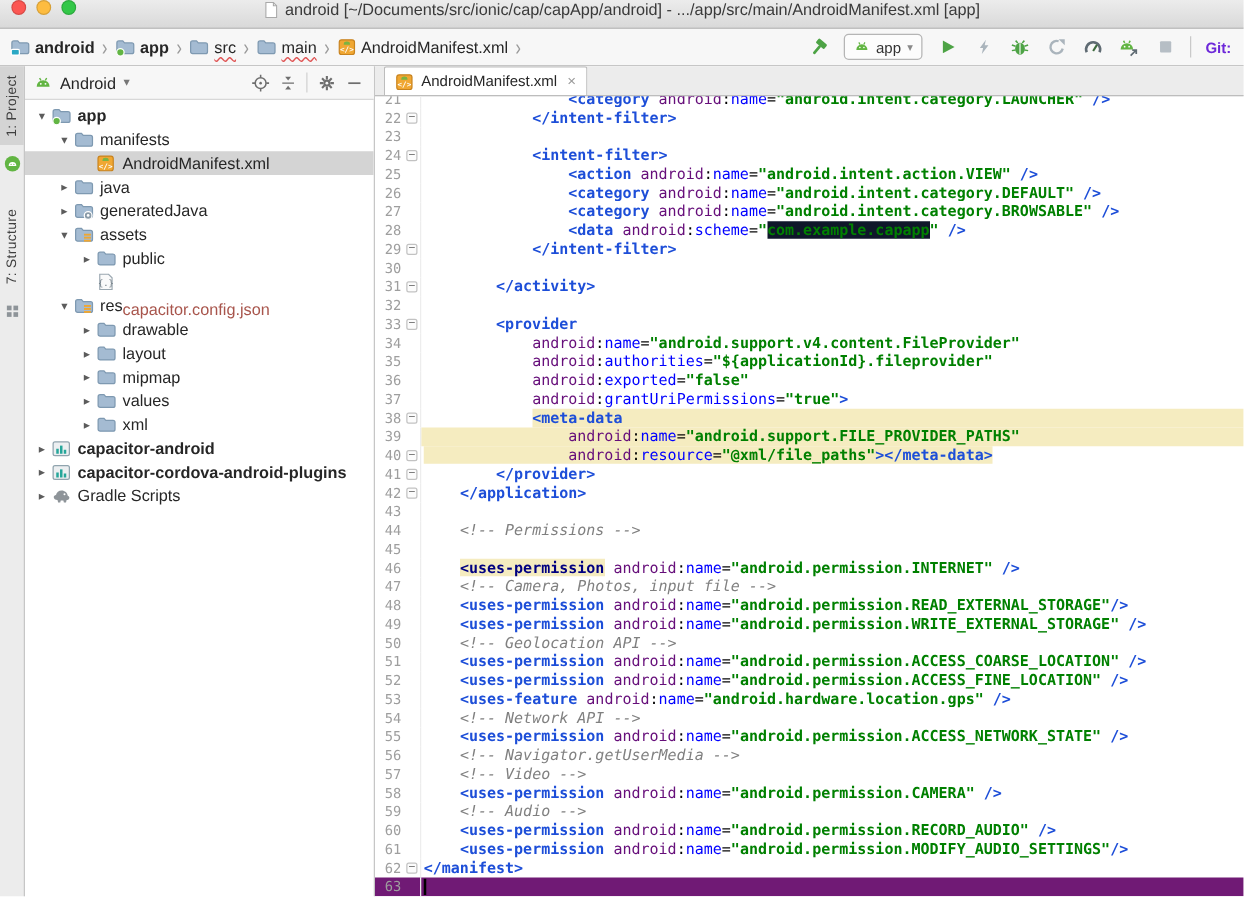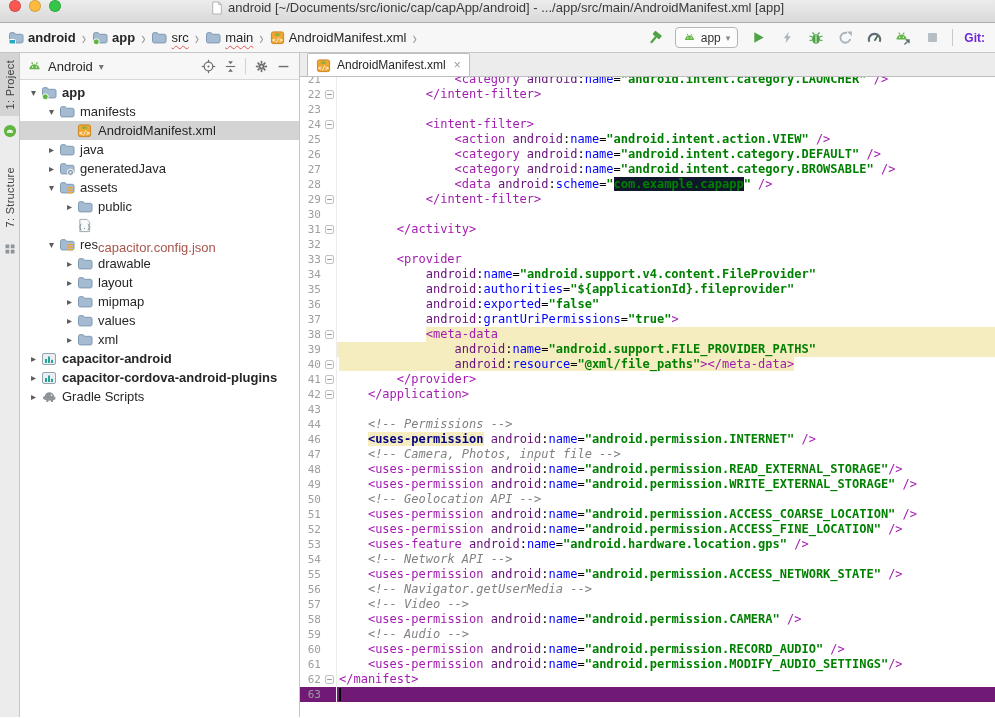--- a/index.html
+++ b/index.html
@@ -57,21 +57,21 @@
   .tab .x{color:#9a9a9a;font-size:12px;margin-left:2px}
   .ebody{flex:1;overflow:hidden;font-family:"DejaVu Sans Mono",monospace;font-size:12px}
   .lines{margin-top:-5px}
   .cl{display:flex;height:15px;line-height:15px}
   .cl .ln{width:24px;flex-shrink:0;text-align:right;color:#9E9E9E;font-size:11px;padding-right:3px}
   .cl .fold{width:13px;flex-shrink:0;position:relative;border-right:1px solid #EDEDED}
   .fico{position:absolute;top:2.5px;left:1px;width:9px;height:9px;border:1px solid #C2C2C2;border-radius:2px;background:#FCFCFC;color:#777;font-size:9px;line-height:7px;text-align:center}
   .cl pre{font:inherit;white-space:pre}
   .cl .code{display:flex;flex:1;min-width:0;padding-left:2px}
   .tk-p{color:#000}
-  .tk-t{color:#a21caf;font-weight:normal}
+  .tk-t{color:#1d4ed8;font-weight:bold}
   .tk-T{color:#000080;font-weight:bold;background:#F5ECC0}
   .tk-n{color:#660E7A}
   .tk-a{color:#0000FF}
   .tk-v{color:#008000;font-weight:bold}
   .tk-h{color:#008000;font-weight:bold;background:#0f172a}
   .tk-c{color:#808080;font-style:italic}
   .cl.full .code{background:#F5ECC0}
   .cl.tail .grow{background:#F5ECC0;flex:1}
   .cl .hlwrap{background:#F5ECC0}
   .cl.caretrow{background:#701a75}
@@ -696,20 +696,27 @@
             </span>
           </div>
           <div class="cl">
             <span class="ln">44</span>
             <span class="fold"></span>
             <span class="code">
               <pre><span class="tk-p">    </span><span class="tk-c">&lt;!-- Permissions --&gt;</span></pre>
             </span>
           </div>
           <div class="cl">
+            <span class="ln">45</span>
+            <span class="fold"></span>
+            <span class="code">
+              <pre></pre>
+            </span>
+          </div>
+          <div class="cl">
             <span class="ln">46</span>
             <span class="fold"></span>
             <span class="code">
               <pre><span class="tk-p">    </span><span class="tk-T">&lt;uses-permission</span><span class="tk-p"> </span><span class="tk-n">android</span><span class="tk-p">:</span><span class="tk-a">name</span><span class="tk-p">=</span><span class="tk-v">"android.permission.INTERNET"</span><span class="tk-p"> </span><span class="tk-t">/&gt;</span></pre>
             </span>
           </div>
           <div class="cl">
             <span class="ln">47</span>
             <span class="fold"></span>
             <span class="code">

